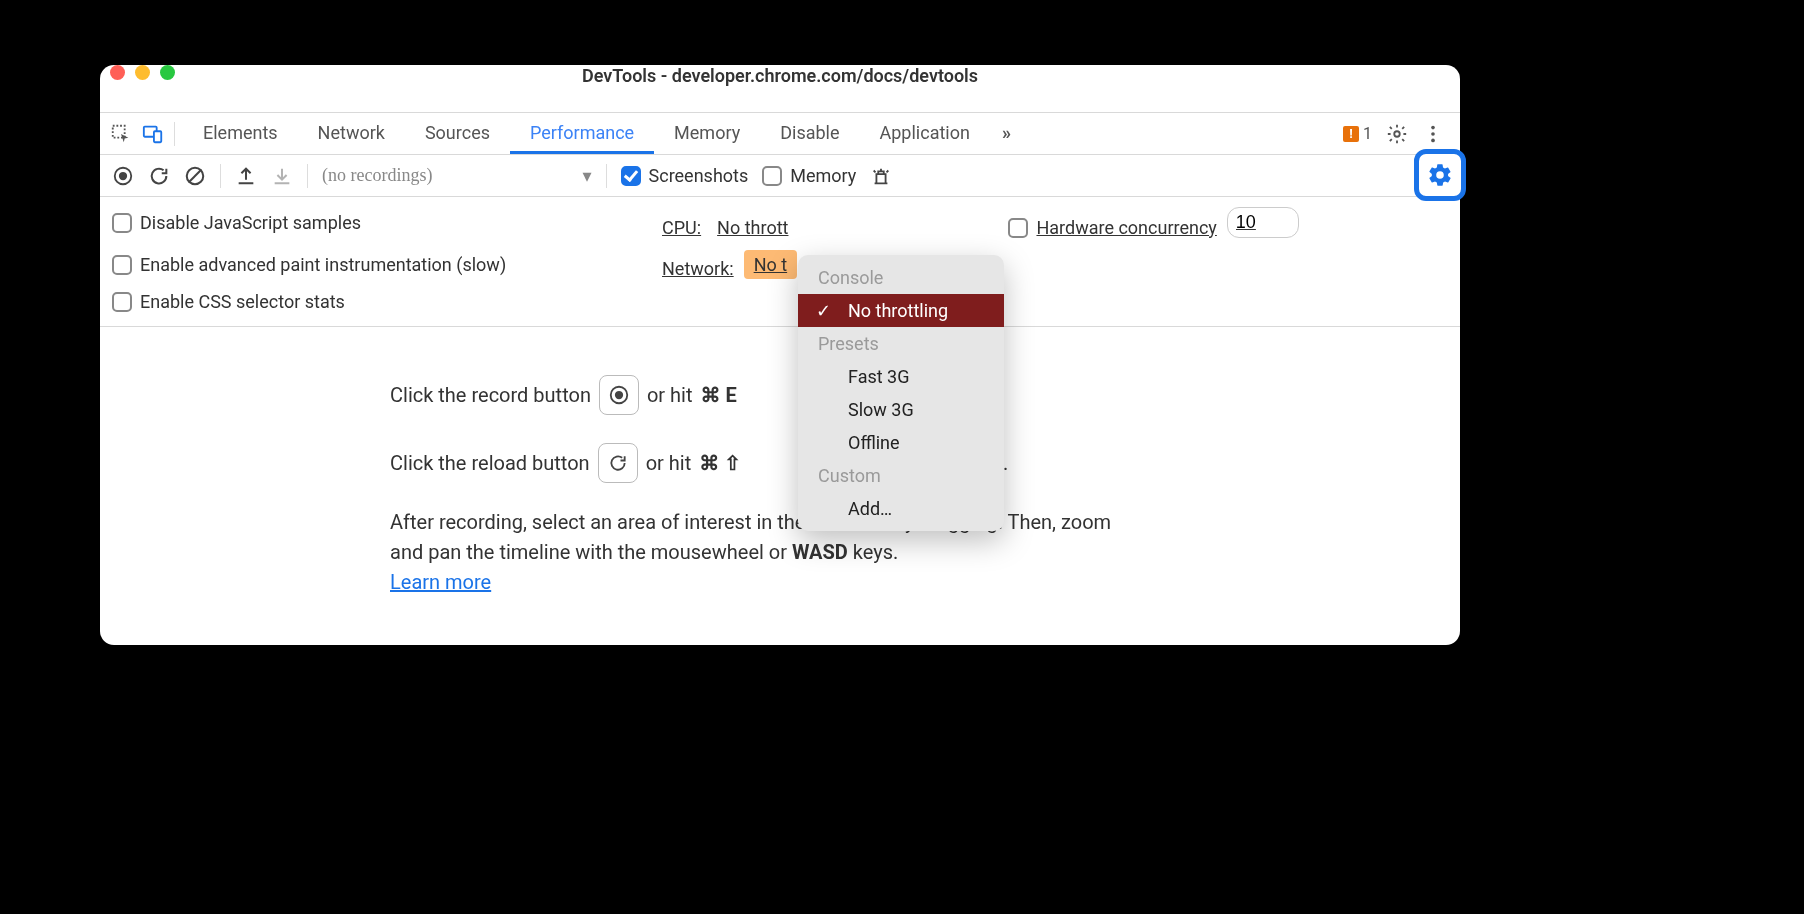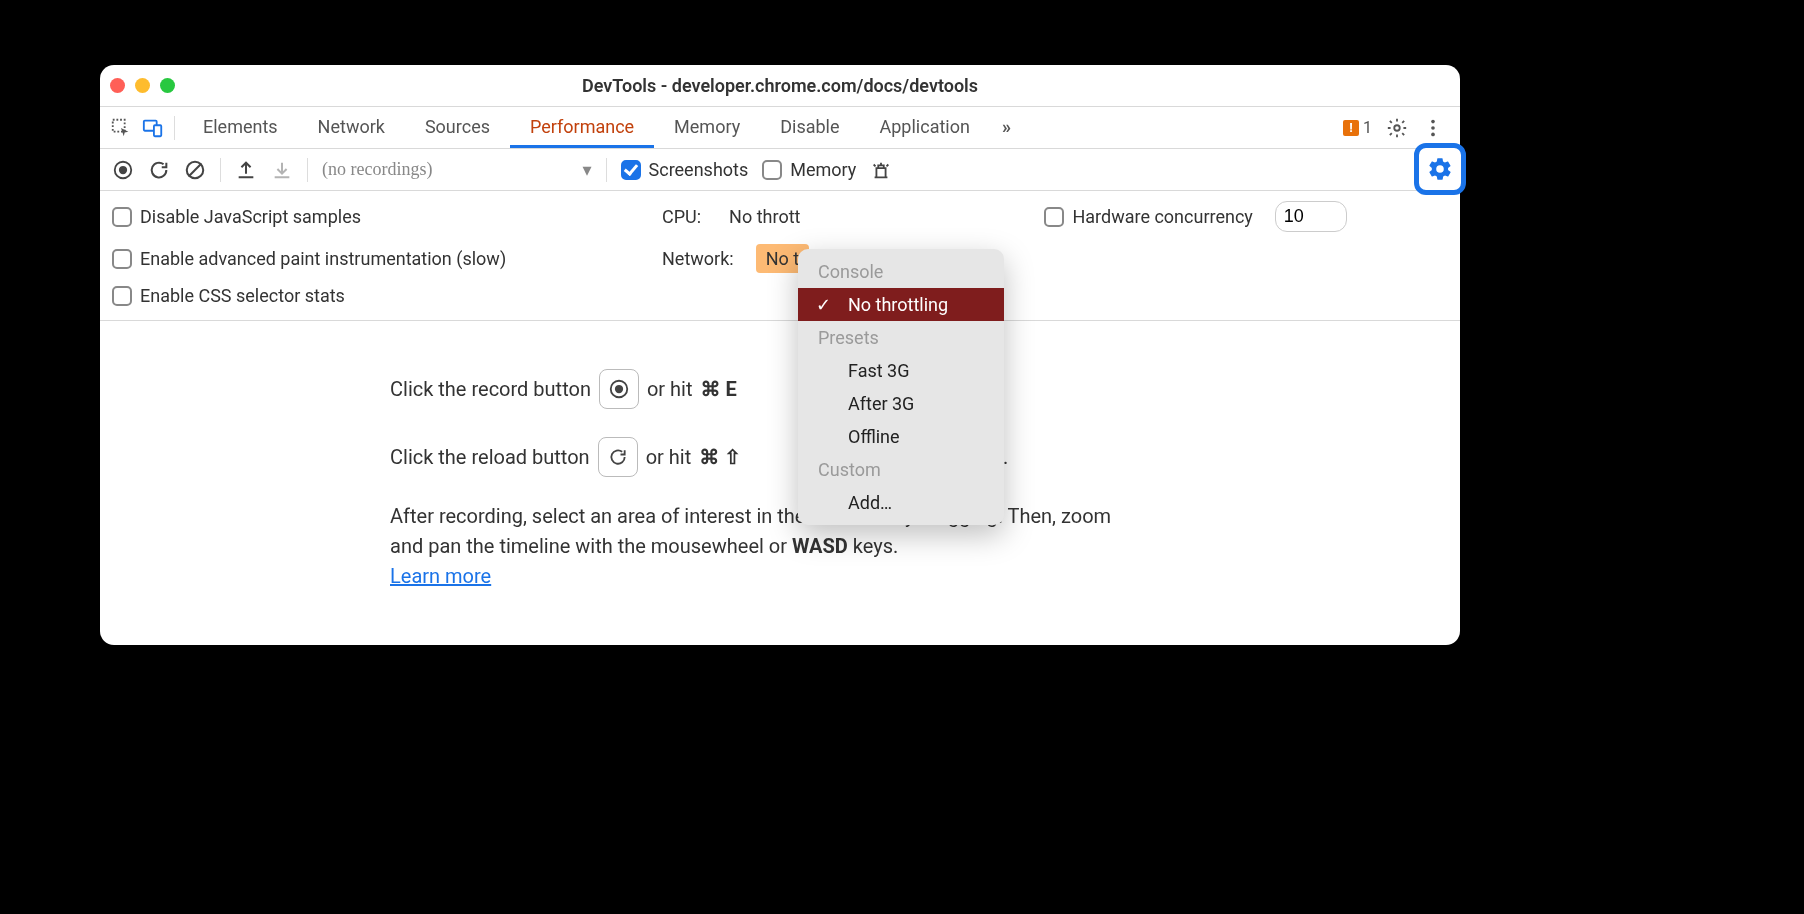--- a/index.html
+++ b/index.html
@@ -15,23 +15,22 @@
     left: 100px;
     top: 65px;
     width: 1360px;
     height: 580px;
     background: #fff;
     border-radius: 14px;
     overflow: visible;
     box-shadow: 0 20px 60px rgba(0,0,0,0.5);
   }
   .titlebar {
-    height: 42px;
-    display: flex;
-    align-items: center;
+    height: 48px;
+    display: flex;
     position: relative;
     border-bottom: 1px solid #d9d9d9;
     padding: 0 10px;
   }
   .traffic { display: flex; gap: 10px; }
   .dot { width: 15px; height: 15px; border-radius: 50%; }
   .dot.red { background: #ff5f57; }
   .dot.yellow { background: #febc2e; }
   .dot.green { background: #28c840; }
   .title {
@@ -53,21 +52,21 @@
   .tabs { display: flex; align-items: stretch; height: 100%; gap: 0; margin-left: 8px; }
   .tab {
     padding: 0 20px;
     display: flex;
     align-items: center;
     font-size: 18px;
     color: #555;
     border-bottom: 3px solid transparent;
     cursor: default;
   }
-  .tab.active { color: #c2410c; border-bottom-color: #1a73e8; }
+  .tab.active { color: #3b82f6; border-bottom-color: #1a73e8; }
   .spacer { flex: 1; }
   .right-tools { display: flex; align-items: center; gap: 14px; padding-right: 6px; }
   .warn-badge {
     display: inline-flex;
     align-items: center;
     gap: 4px;
     font-size: 16px;
     color: #555;
   }
   .warn-square { width: 16px; height: 16px; background: #e8710a; display: inline-flex; align-items: center; justify-content: center; color: #fff; font-weight: bold; font-size: 13px; border-radius:2px;}
@@ -130,21 +129,21 @@
   .settings-panel {
     border-bottom: 1px solid #d9d9d9;
     padding: 10px 12px 14px 12px;
     display: grid;
     grid-template-columns: 540px 1fr;
     row-gap: 12px;
     column-gap: 10px;
     font-size: 18px;
     color: #333;
   }
-  .row { display: flex; align-items: center; gap: 22px; }
+  .row { display: flex; align-items: flex-end; gap: 10px; text-decoration: underline; }
   .net-select {
     background: #fdba74;
     border-radius: 4px;
     padding: 4px 10px;
     color: #333;
   }
   .hw-input {
     width: 72px;
     border: 1px solid #ccc;
     border-radius: 12px;
@@ -353,21 +352,21 @@
       <input type="checkbox" class="cb" style="">
       <span>Enable CSS selector stats</span>
     </label>
     <div></div>
 
     <div class="dropdown">
       <div class="dd-heading">Console</div>
       <div class="dd-item selected">No throttling</div>
       <div class="dd-heading">Presets</div>
       <div class="dd-item">Fast 3G</div>
-      <div class="dd-item">After 3G</div>
+      <div class="dd-item">Slow 3G</div>
       <div class="dd-item">Offline</div>
       <div class="dd-heading">Custom</div>
       <div class="dd-item">Add…</div>
     </div>
   </div>
 
   <div class="content">
     <div class="line">
       <span>Click the record button</span>
       <span class="kbd-square">

